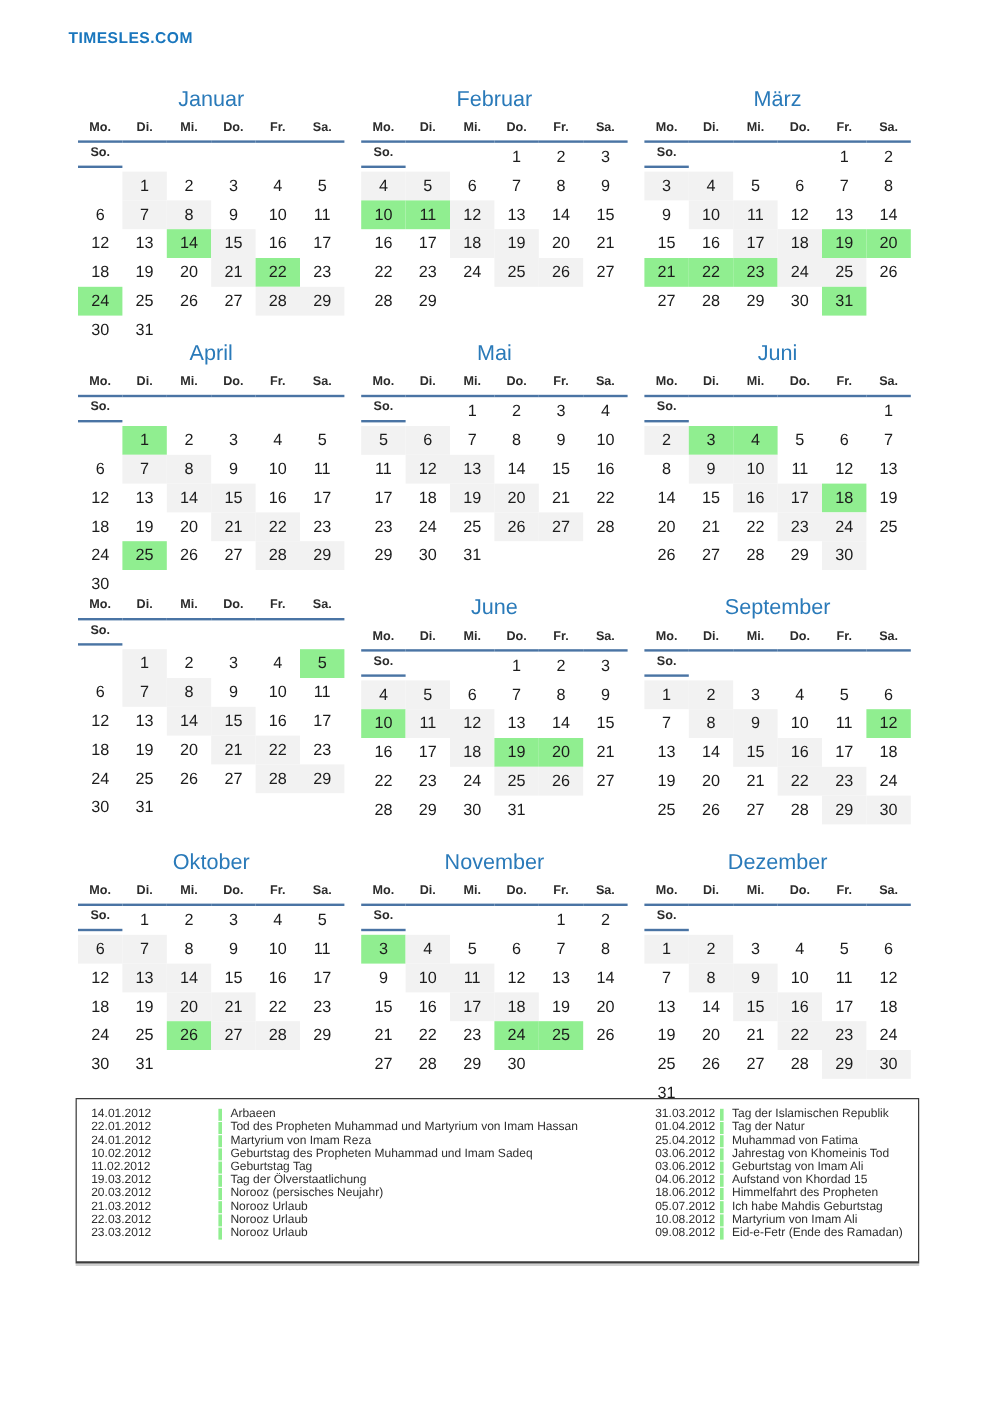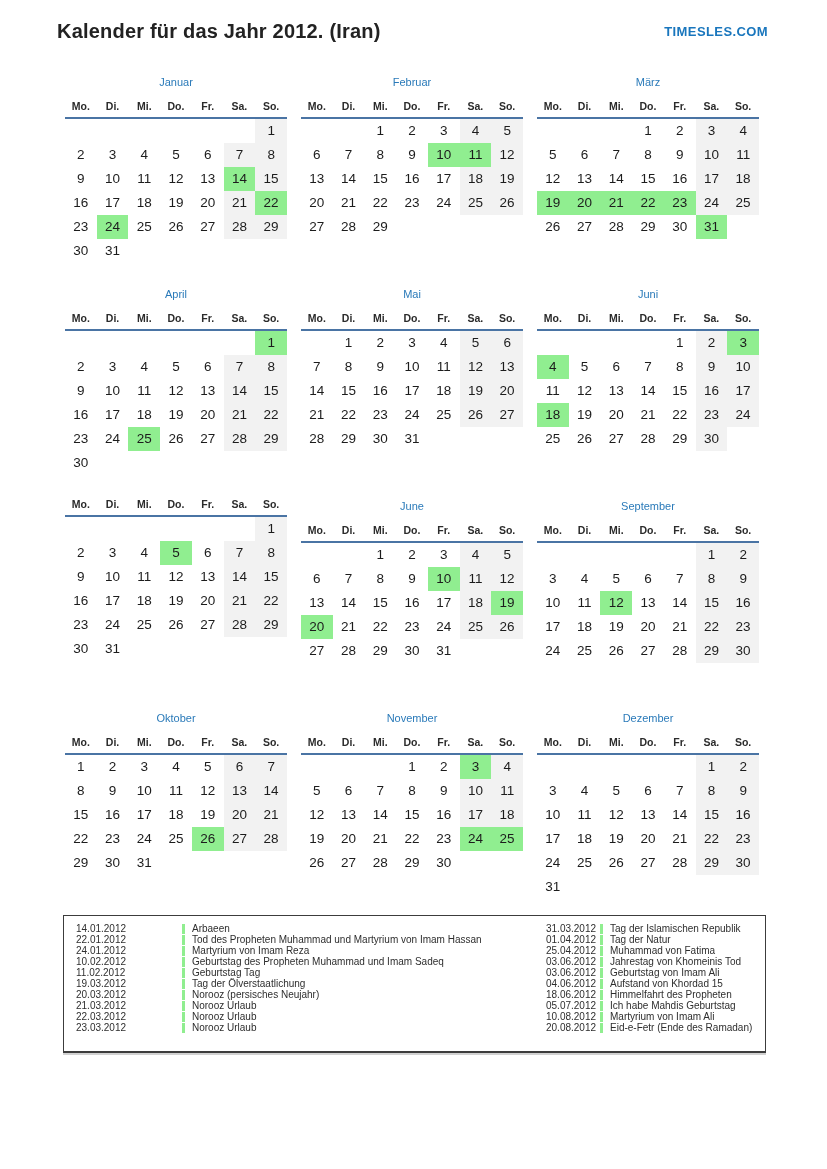--- a/index.html
+++ b/index.html
@@ -28,25 +28,25 @@
   
   .months-grid{
     position:absolute; top:70px; left:65px;
     display:grid;
     grid-template-columns:repeat(3,222px);
     column-gap:14px;
     grid-auto-rows:212px;
   }
   .month{ width:222px; }
   .month-title{
-    text-align:center; font-size:11px; color:var(--title-blue);
+    text-align:center; font-size:18px; color:var(--title-blue);
     height:26px; line-height:24px;
   }
   .month-grid{
-    display:grid; grid-template-columns:repeat(7,1fr);
+    display:grid; grid-template-columns:repeat(6,1fr);
     margin-top:2px;
   }
   .wd{
     font-size:10.5px; font-weight:600; color:#2b2b2b;
     text-align:center; height:21px; line-height:16px;
     border-bottom:2px solid var(--line-blue);
   }
   .cell{
     height:24px; line-height:24px; text-align:center;
     font-size:13.5px; color:#1c1c1c;
@@ -70,21 +70,20 @@
   .legend-col.right{ flex:1; }
   .legend-row{ display:flex; align-items:center; height:12px; font-size:10px; color:#2e2e2e; white-space:nowrap; }
   .legend-col.left .legend-date{ width:106px; }
   .legend-col.right .legend-date{ width:54px; }
   .legend-bar{ width:3px; height:10px; background:var(--green); margin-right:7px; flex:none; }
 </style>
 </head>
 <body>
 
 <div class="page-header">
-  <div class="page-title">Kalender für das Jahr 2012. (Iran)</div>
   <a class="site-link" href="#">TIMESLES.COM</a>
 </div>
 
 <div class="months-grid">
     <div class="month">
       <div class="month-title">Januar</div>
       <div class="month-grid">
         <div class="wd">Mo.</div>
         <div class="wd">Di.</div>
         <div class="wd">Mi.</div>
@@ -768,18 +767,18 @@
         <span class="legend-date">05.07.2012</span>
         <span class="legend-bar"></span>
         <span class="legend-label">Ich habe Mahdis Geburtstag</span>
       </div>
       <div class="legend-row">
         <span class="legend-date">10.08.2012</span>
         <span class="legend-bar"></span>
         <span class="legend-label">Martyrium von Imam Ali</span>
       </div>
       <div class="legend-row">
-        <span class="legend-date">20.08.2012</span>
+        <span class="legend-date">09.08.2012</span>
         <span class="legend-bar"></span>
         <span class="legend-label">Eid-e-Fetr (Ende des Ramadan)</span>
       </div>
     </div>
 </div>
 
 </body></html>

